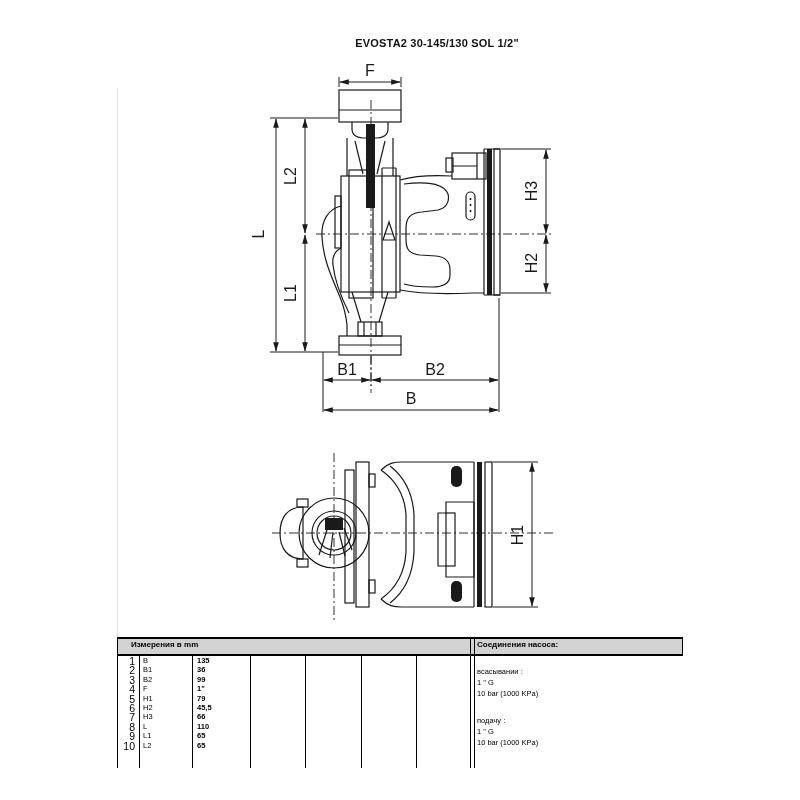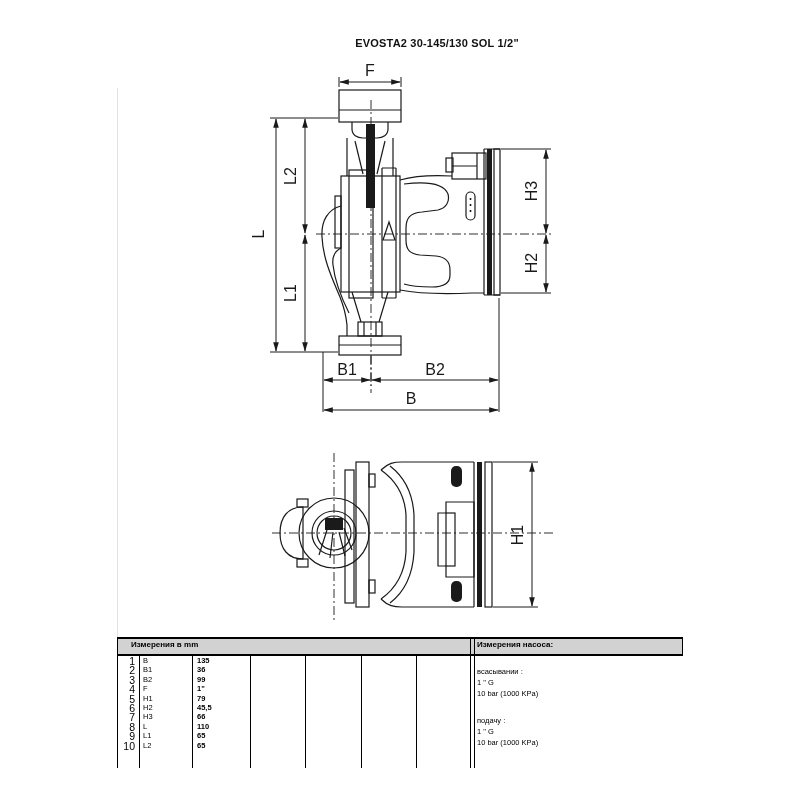--- a/index.html
+++ b/index.html
@@ -176,21 +176,21 @@
       </g>
       <g stroke="none" fill="#1a1a1a">
         <text x="523" y="535" text-anchor="middle" transform="rotate(-90 523 535)">H1</text>
       </g>
     </g>
   </svg>
 
   <div class="tbl">
     <div class="thead"></div>
     <div class="hd-txt" style="left:14px;">Измерения в  mm</div>
-    <div class="hd-txt" style="left:360px;">Измерения насоса:</div>
+    <div class="hd-txt" style="left:360px;">Соединения насоса:</div>
 
     <div class="vline" style="left:0;top:0;height:131px;"></div>
     <div class="vline" style="left:22px;top:19px;height:112px;"></div>
     <div class="vline" style="left:75px;top:19px;height:112px;"></div>
     <div class="vline" style="left:133px;top:19px;height:112px;"></div>
     <div class="vline" style="left:188px;top:19px;height:112px;"></div>
     <div class="vline" style="left:244px;top:19px;height:112px;"></div>
     <div class="vline" style="left:299px;top:19px;height:112px;"></div>
     <div class="vline" style="left:353px;top:0;height:131px;"></div>
     <div class="vline" style="left:357px;top:0;height:131px;"></div>

